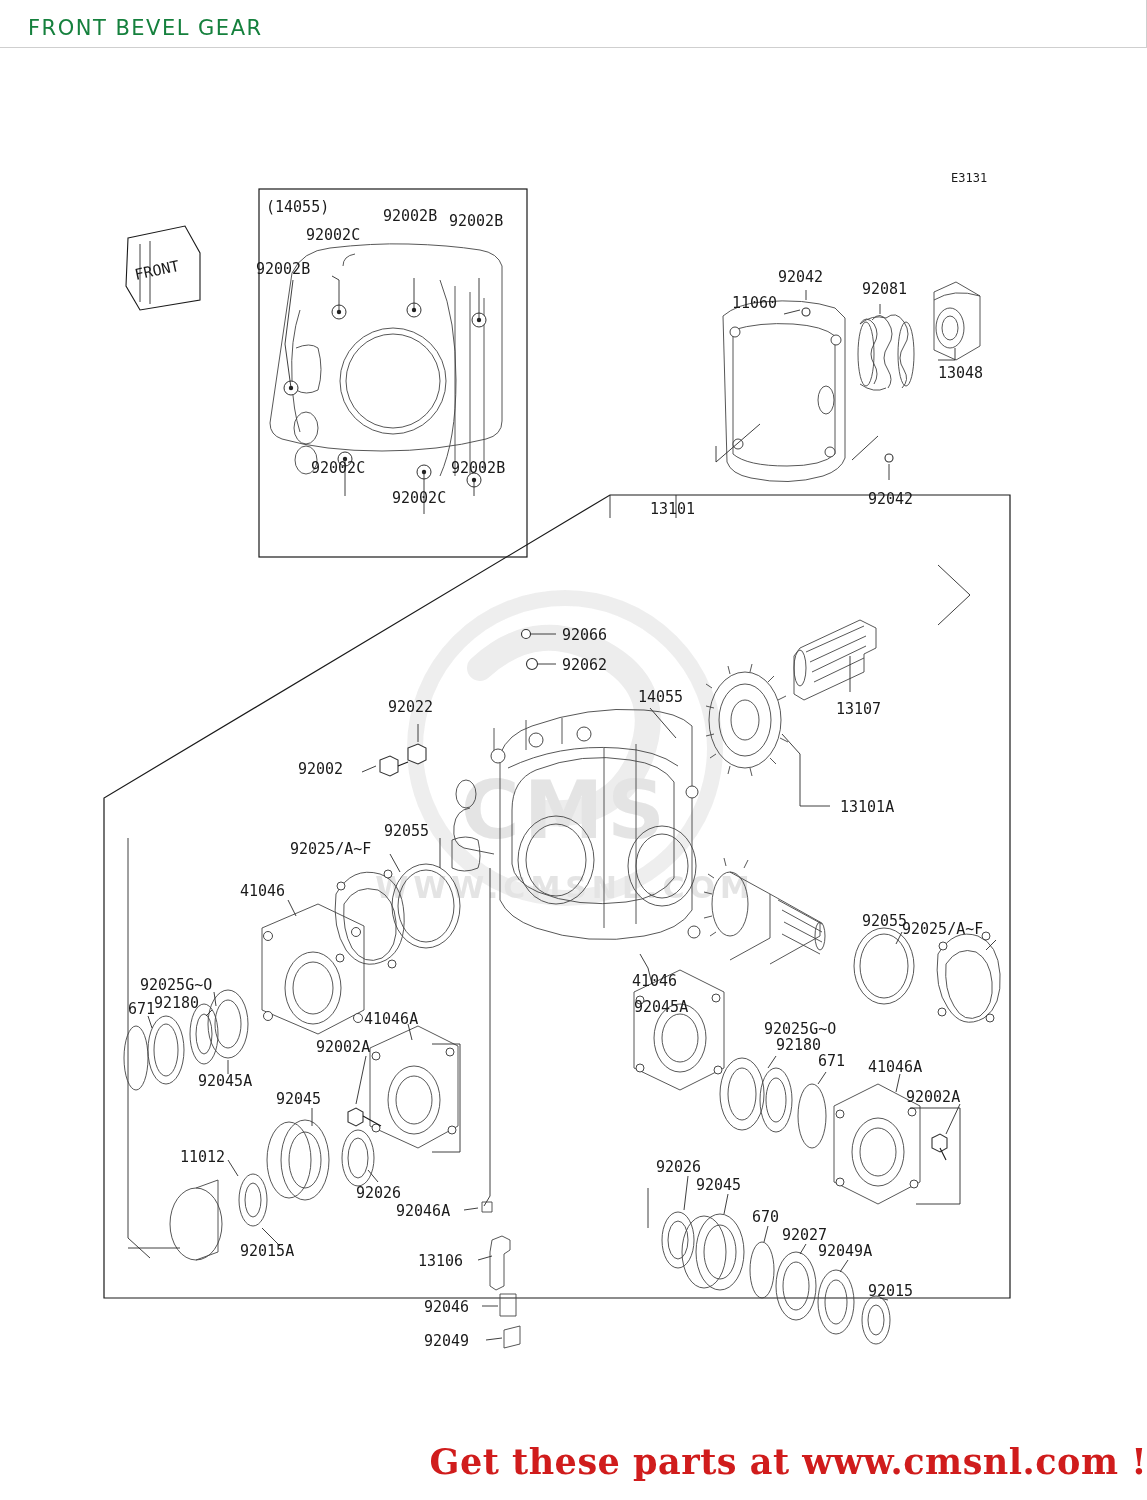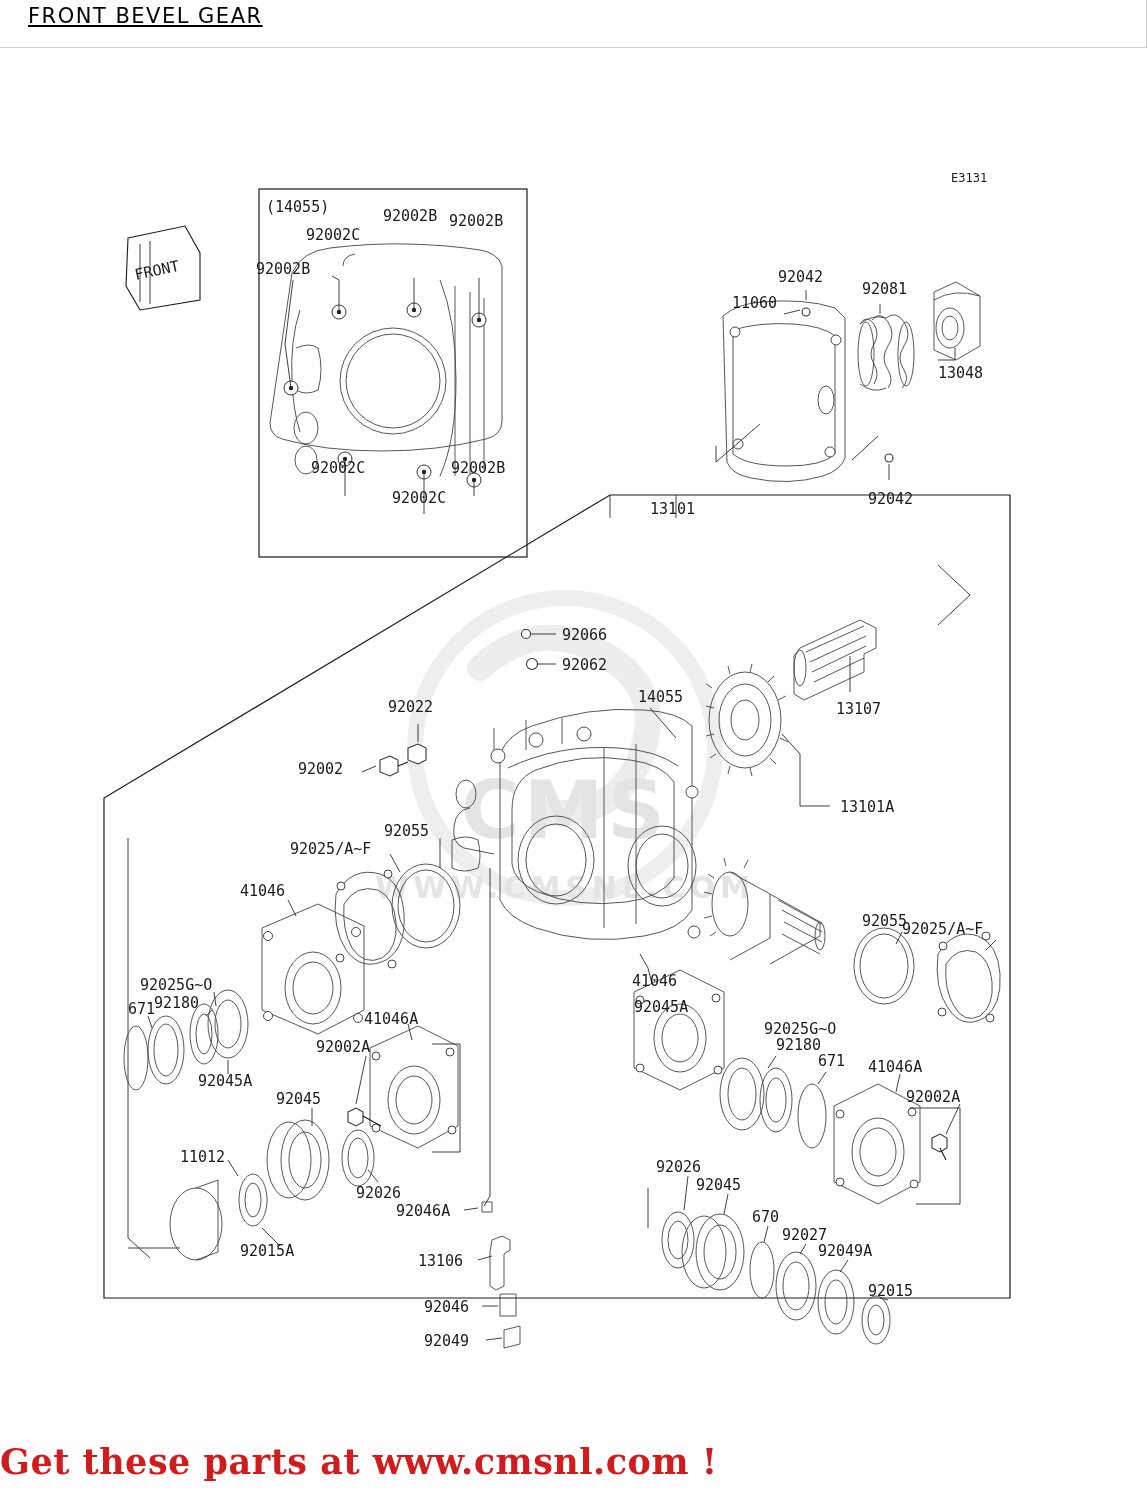--- a/index.html
+++ b/index.html
@@ -5,38 +5,38 @@
   * { box-sizing: border-box; }
   html, body { margin:0; padding:0; }
   body {
     width: 1147px; height: 1500px;
     background: #ffffff;
     font-family: "DejaVu Sans", sans-serif;
     position: relative;
     overflow: hidden;
   }
   #page-title {
-    position:absolute; left:28px; top:4px;
+    position:absolute; left:28px; top:16px;
     font-size: 21px; letter-spacing: 1.5px;
-    color:#000000; font-weight: 400; text-decoration: underline;
+    color:#15803d; font-weight: 400;
   }
   #title-rule {
     position:absolute; left:0; top:47px; width:1147px; height:1px;
     background:#cfcfcf;
   }
   #right-rule {
     position:absolute; right:0; top:0; width:1px; height:47px; background:#cfcfcf;
   }
   #diagram {
     position:absolute; left:0; top:48px; width:1147px; height:1400px;
   }
   #diagram svg { display:block; }
   #footer {
     position:absolute; left:0; bottom:18px; width:1147px;
-    text-align:left;
+    text-align:right;
     color:#d01c1c;
     font-family: "DejaVu Serif", serif;
     font-weight: 700;
     font-size: 35px;
     letter-spacing: 0.5px;
   }
   .lbl {
     font-family: "DejaVu Sans Mono", monospace;
     font-size: 15px;
     fill: #1a1a1a;

